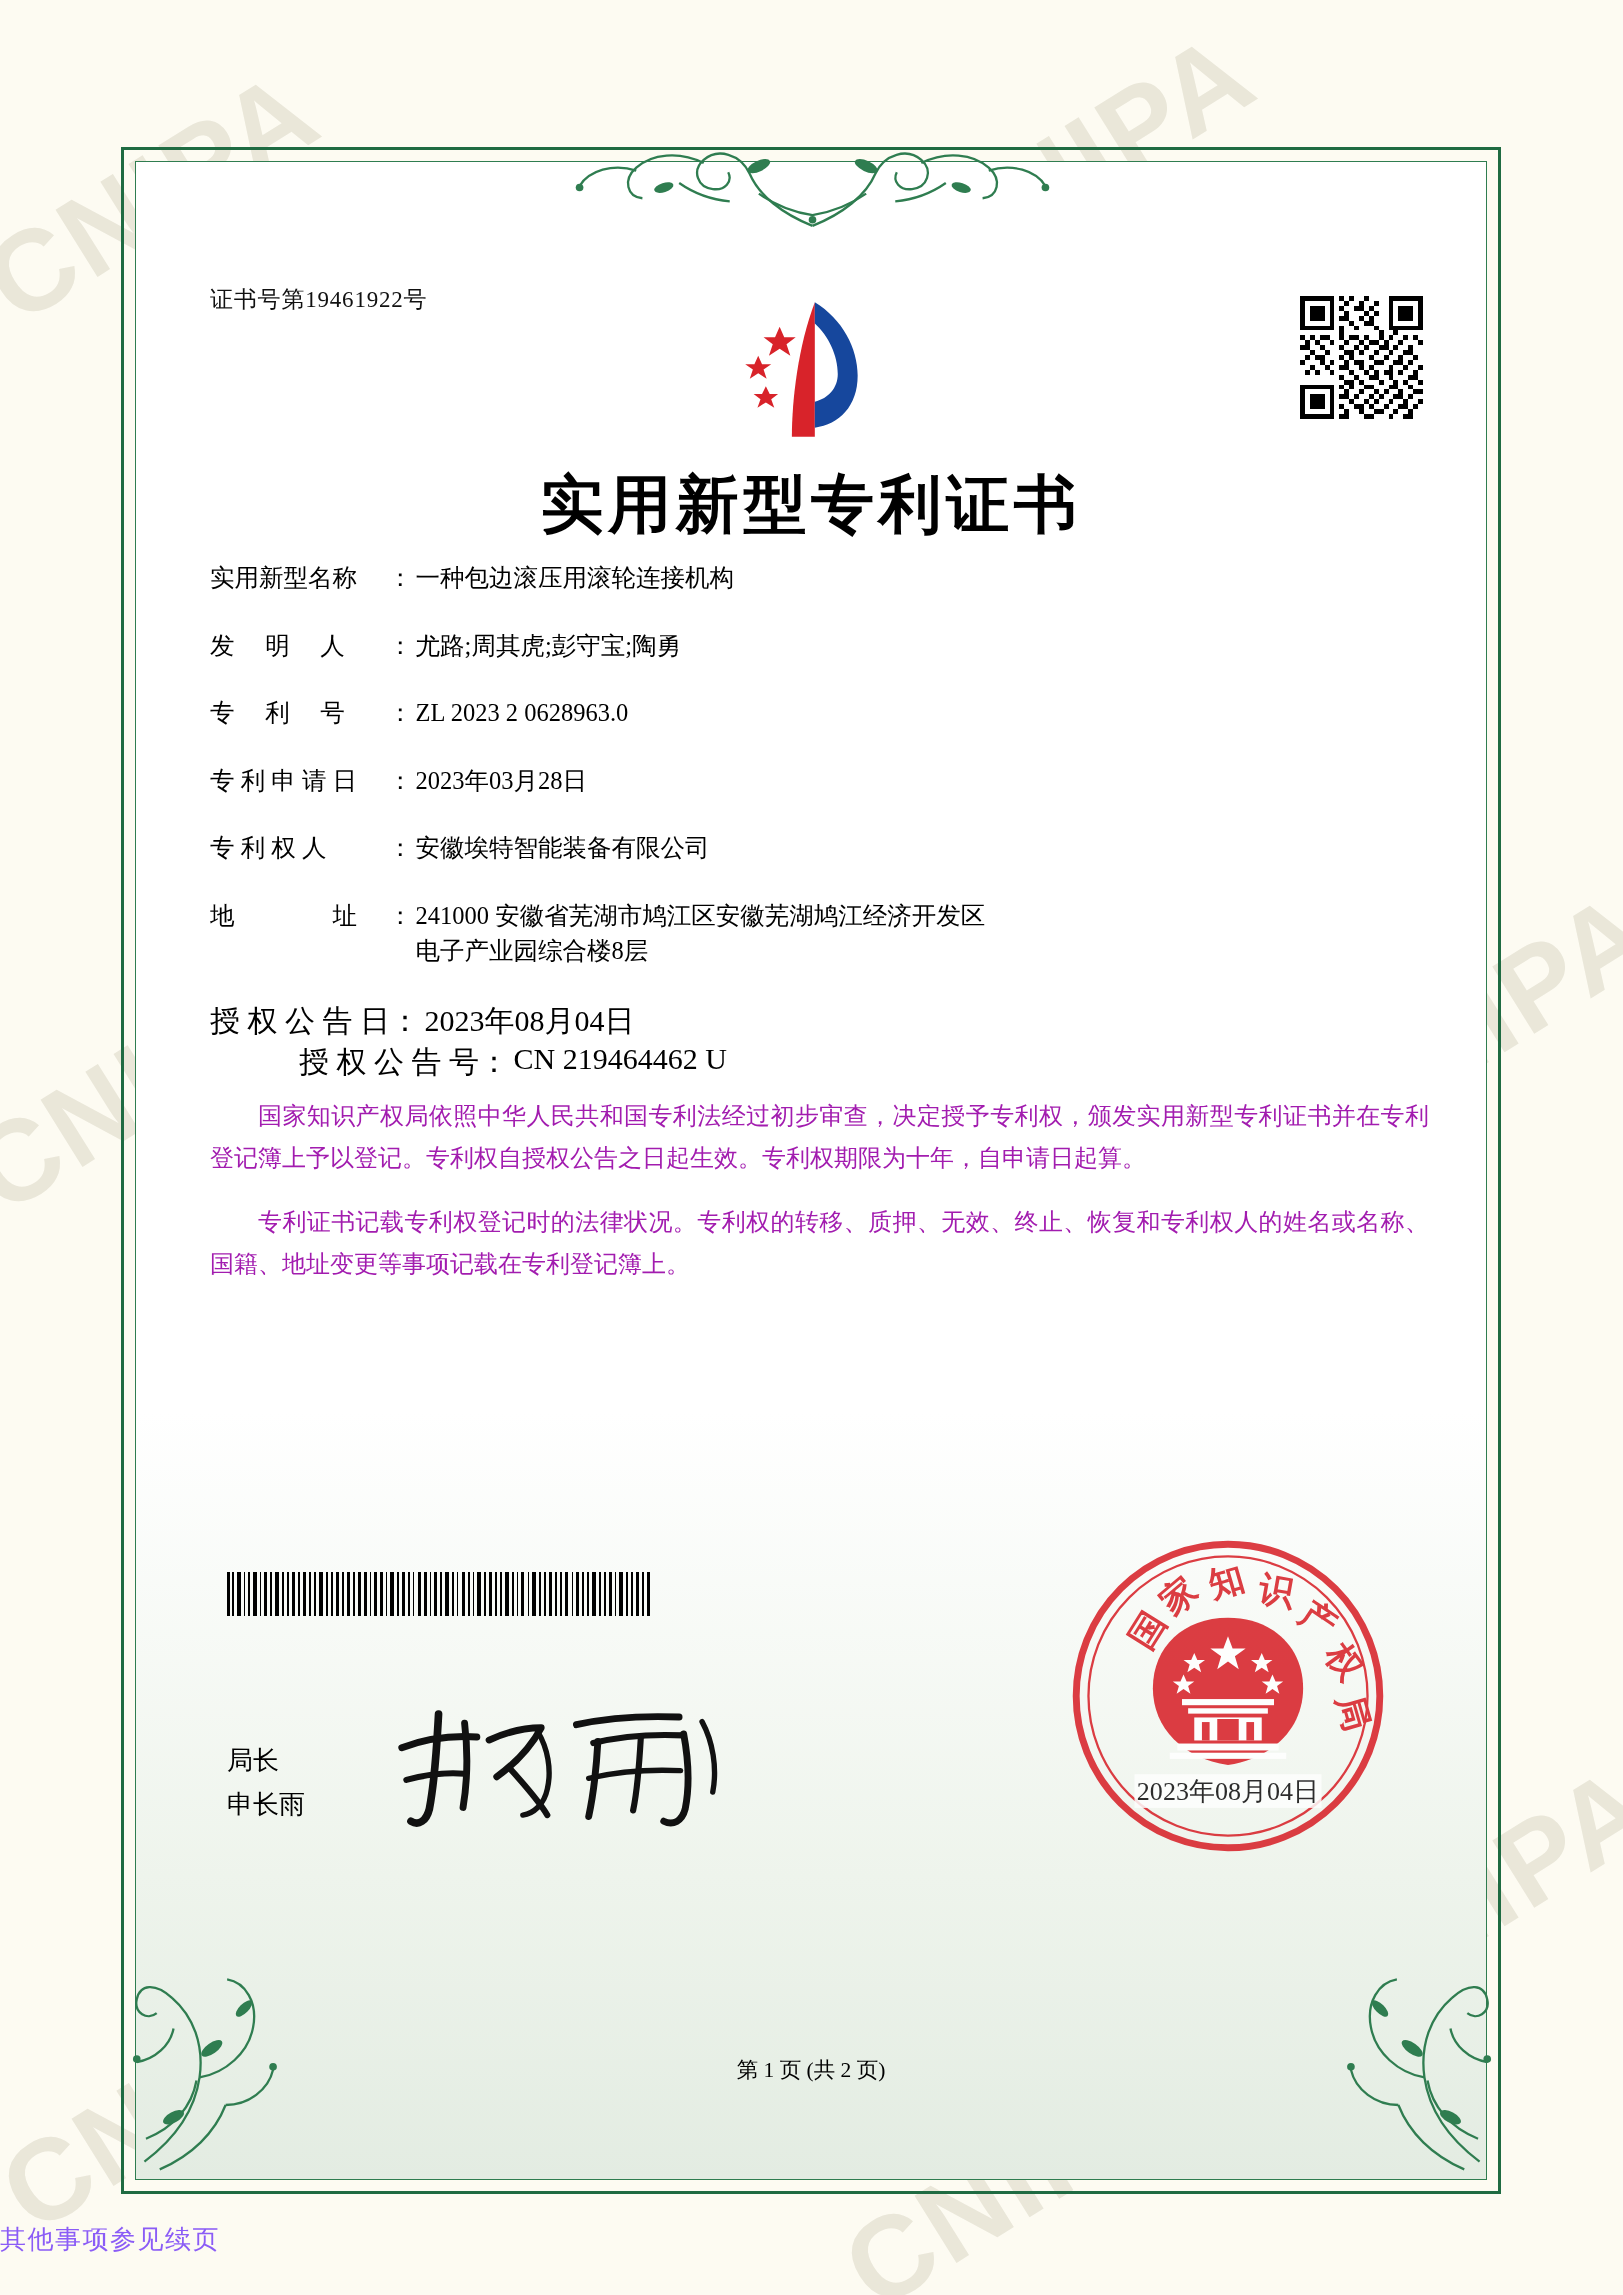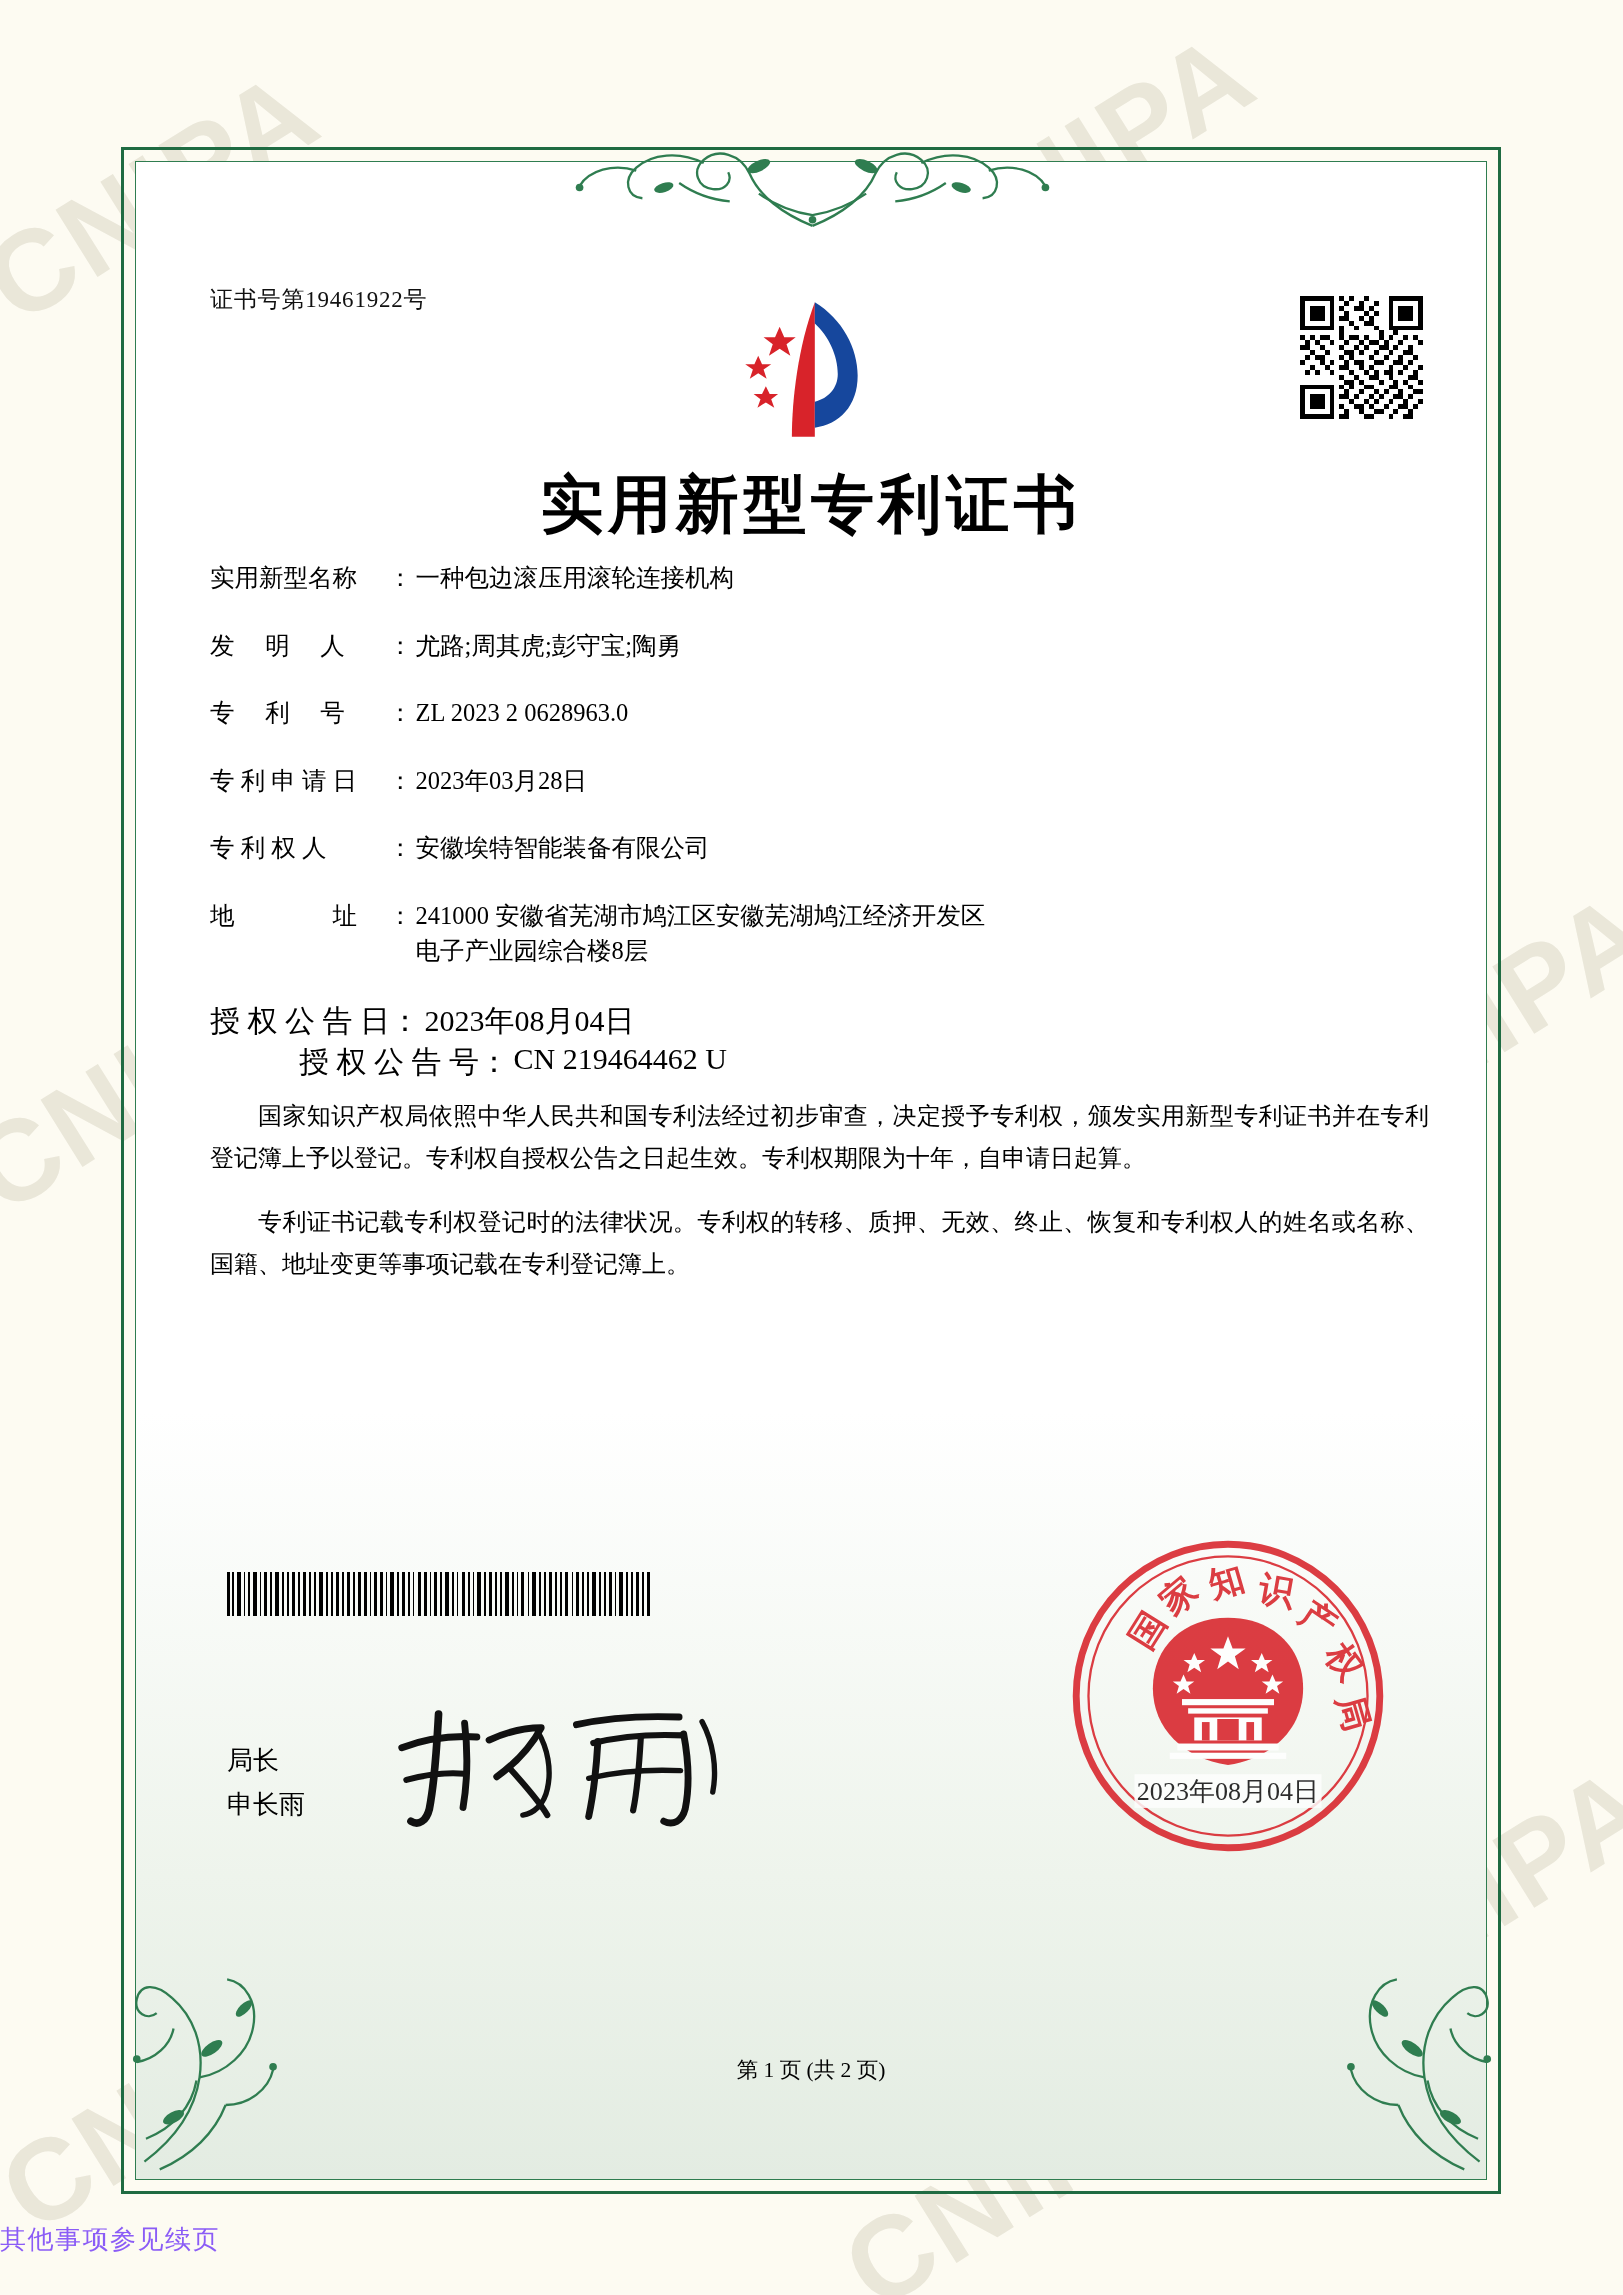--- a/index.html
+++ b/index.html
@@ -157,21 +157,21 @@
   .seg-label { white-space: nowrap; }
   .seg-value { margin-left: 4.6px; white-space: nowrap; }
 
   .paragraphs {
     position: absolute;
     left: 75px;
     top: 934px;
     width: 1219px;
     font-size: 24px;
     line-height: 1.75;
-    color: #000000;
+    color: #a21caf;
     text-align: justify;
   }
   .paragraphs p {
     margin: 0 0 21.5px 0;
     text-indent: 48px;
   }
 
   .barcode {
     position: absolute;
     left: 90px;

